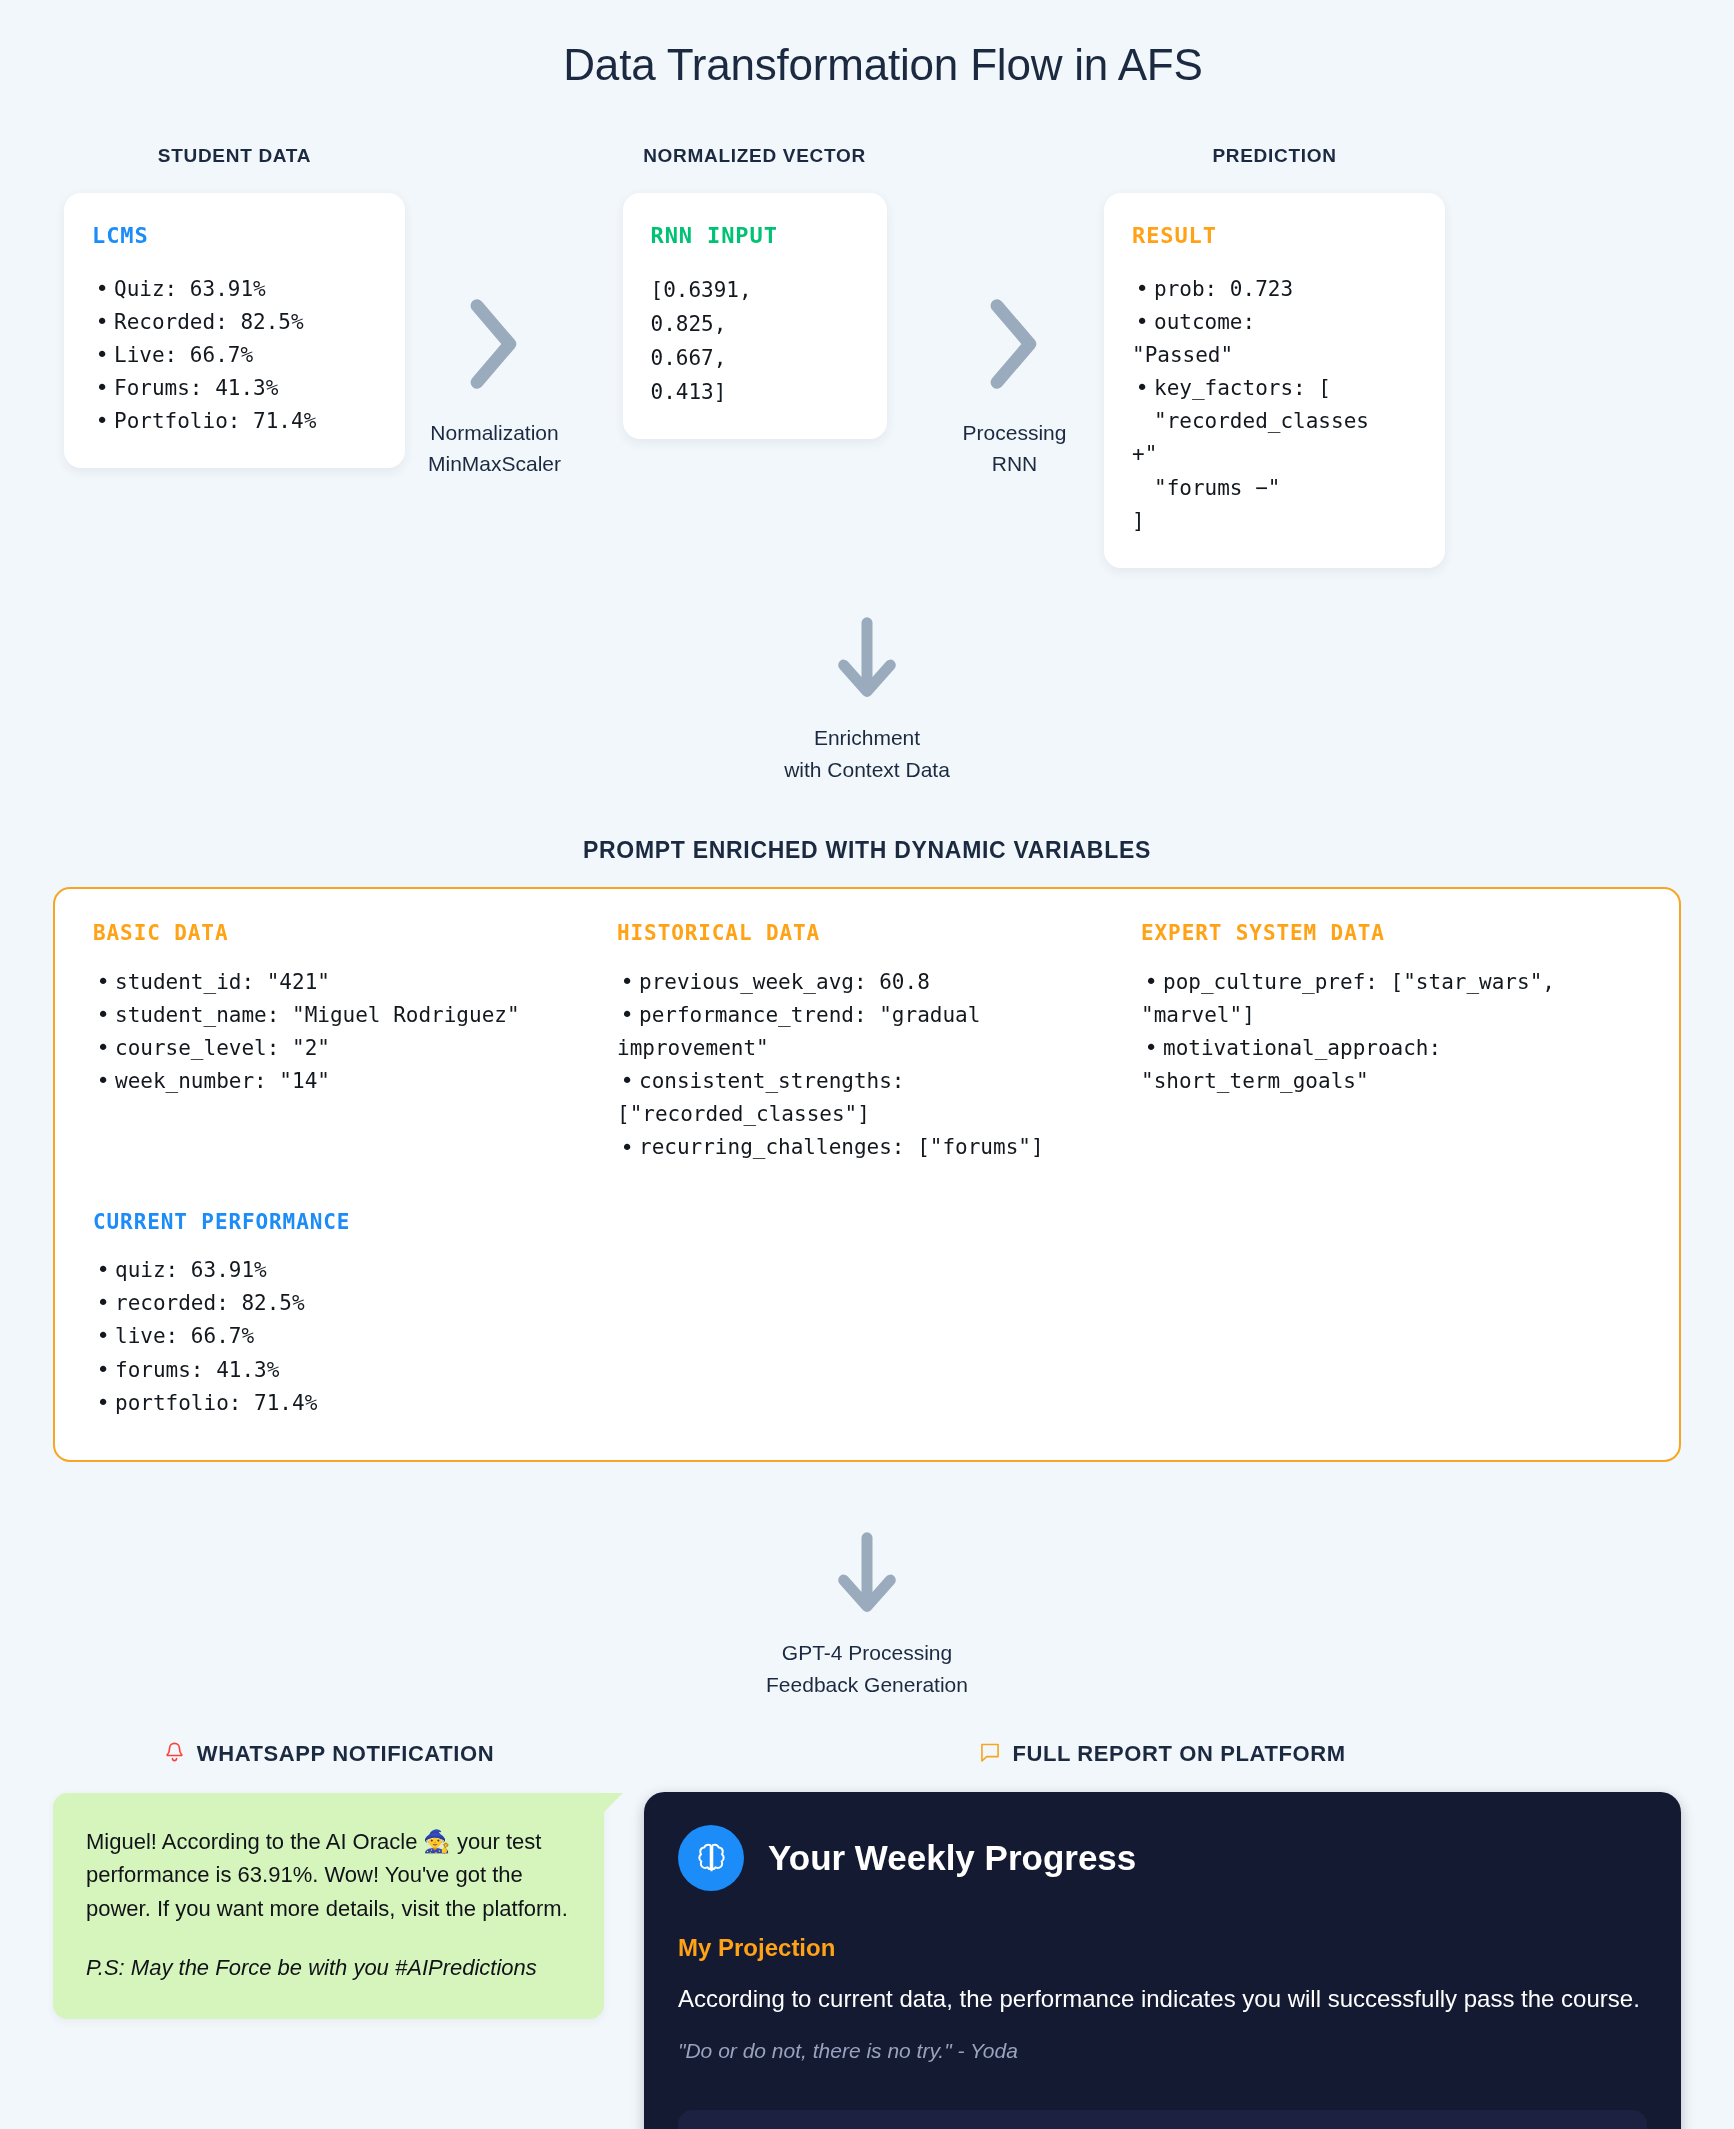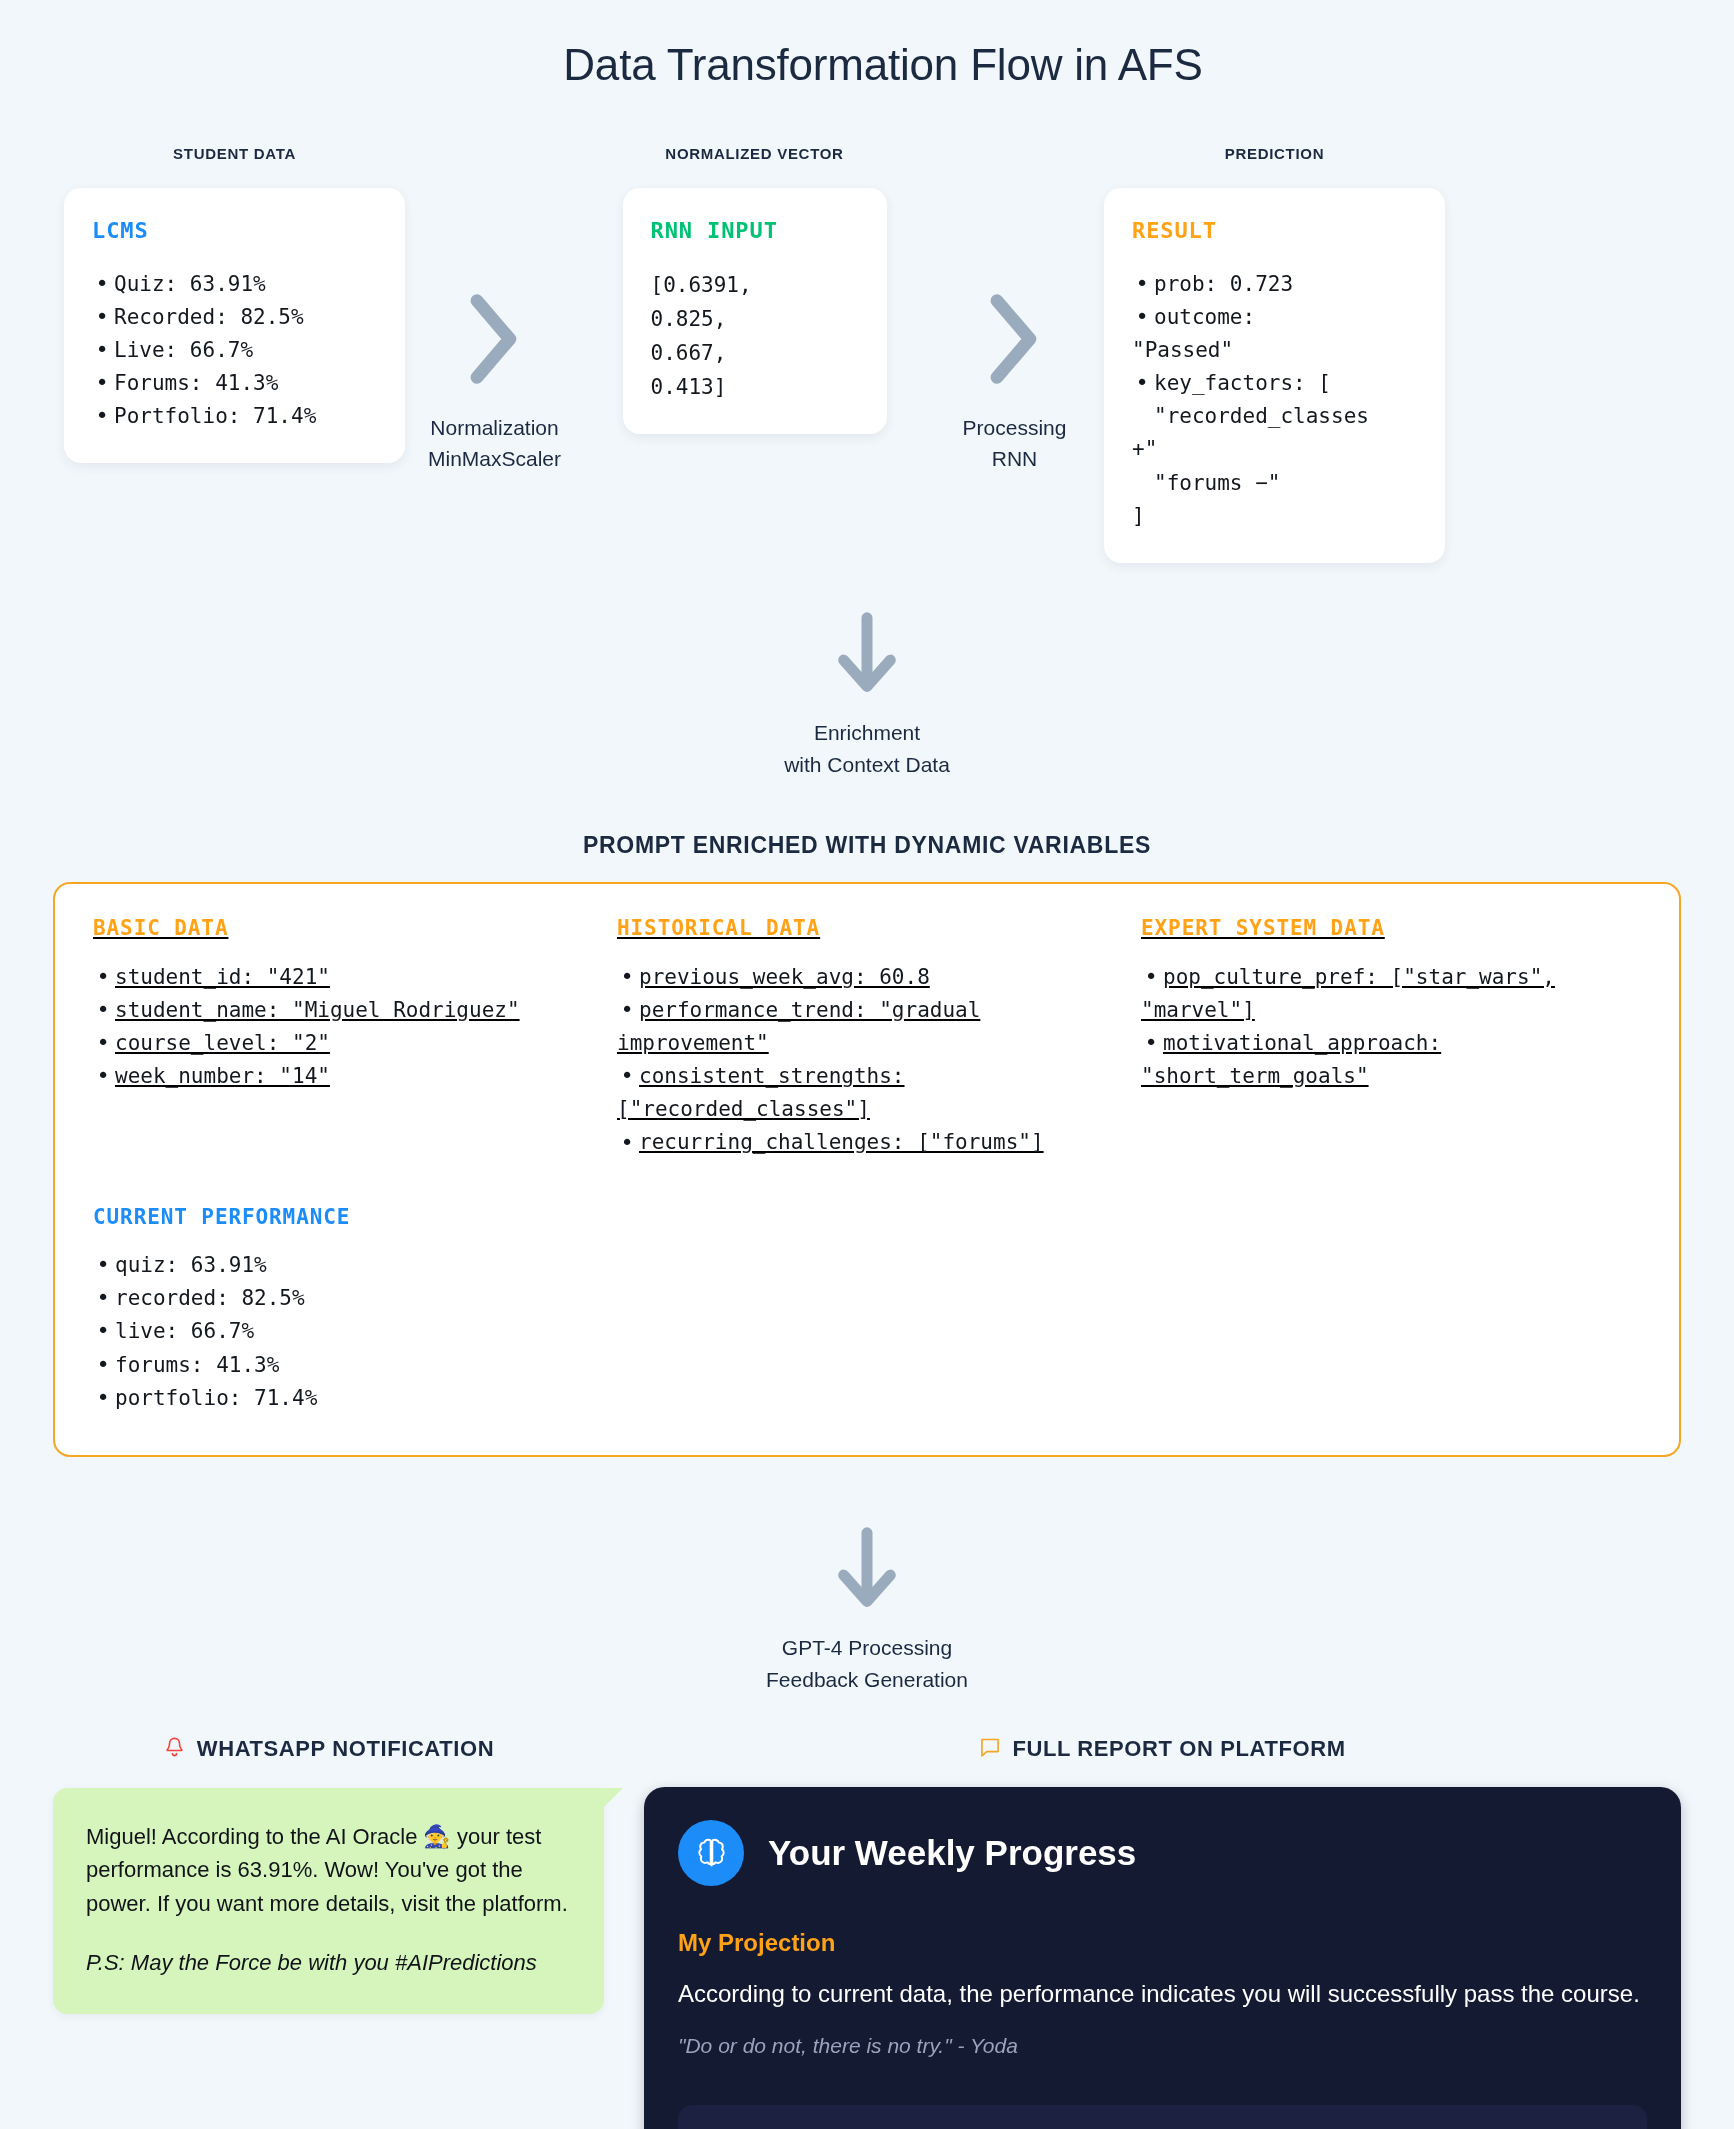--- a/index.html
+++ b/index.html
@@ -42,21 +42,21 @@
   .flow-col {
     display: flex;
     flex-direction: column;
     align-items: center;
   }
 
   .col-card { width: 341px; }
   .col-arrow { width: 179px; }
 
   .col-caption {
-    font-size: 15px;
+    font-size: 19px;
     font-weight: bold;
     color: #1b2a41;
     letter-spacing: 0.7px;
     margin-bottom: 25.6px;
     white-space: nowrap;
   }
   .col-caption.blank { visibility: hidden; }
 
   .card {
     background: #ffffff;
@@ -152,21 +152,20 @@
     margin: 0 53px;
     border: 2.1px solid #f6a623;
     border-radius: 17px;
     background: #ffffff;
     padding: 32px 38px 40px 38px;
   }
 
   .prompt-grid {
     display: flex;
     gap: 24px;
-    text-decoration: underline;
   }
   .prompt-grid > div { flex: 1 1 0; min-width: 0; }
 
   .grp-label {
     font-family: "DejaVu Sans Mono", monospace;
     font-size: 21px;
     font-weight: bold;
     letter-spacing: 0.9px;
     margin-bottom: 20.4px;
   }

